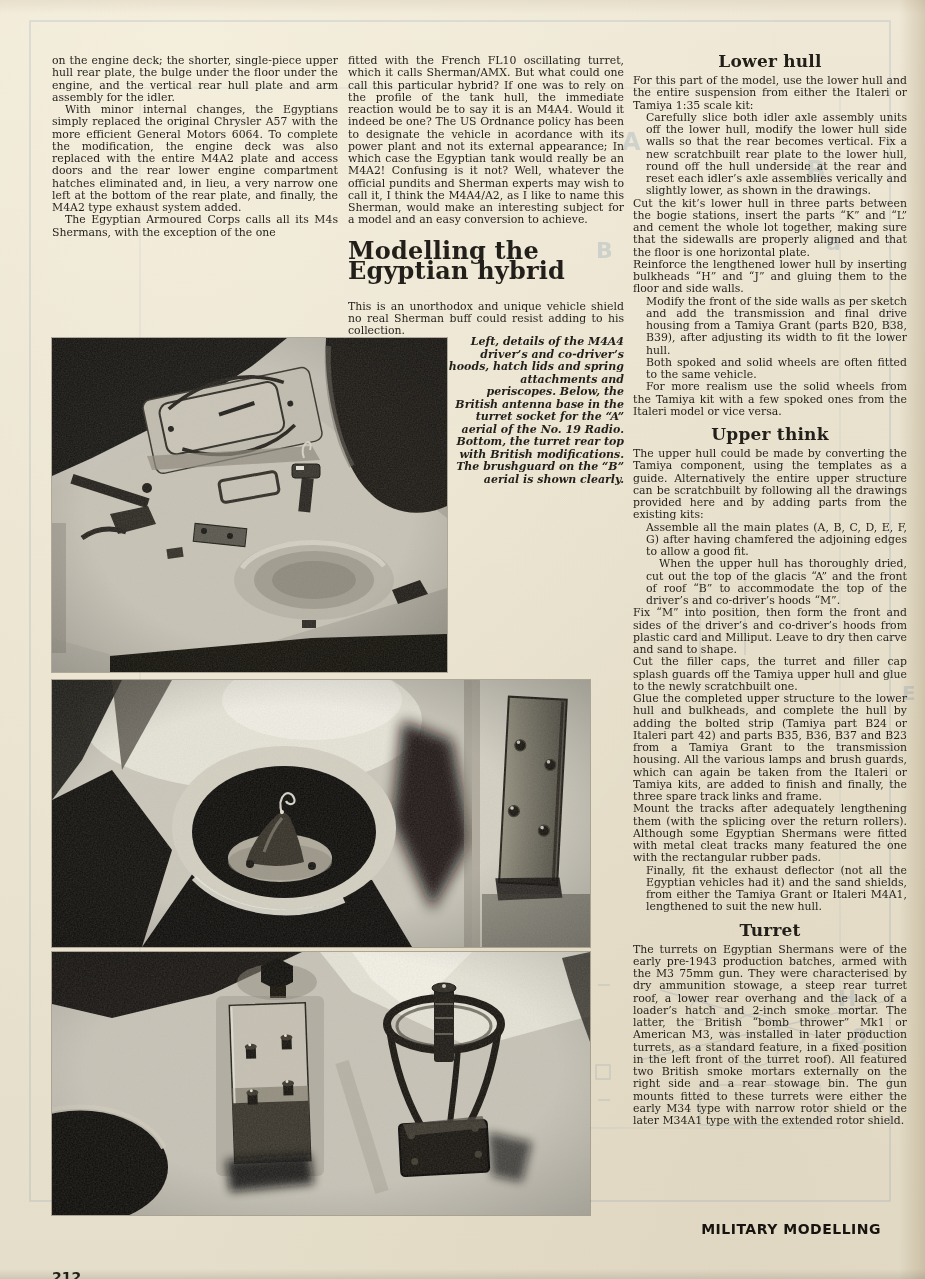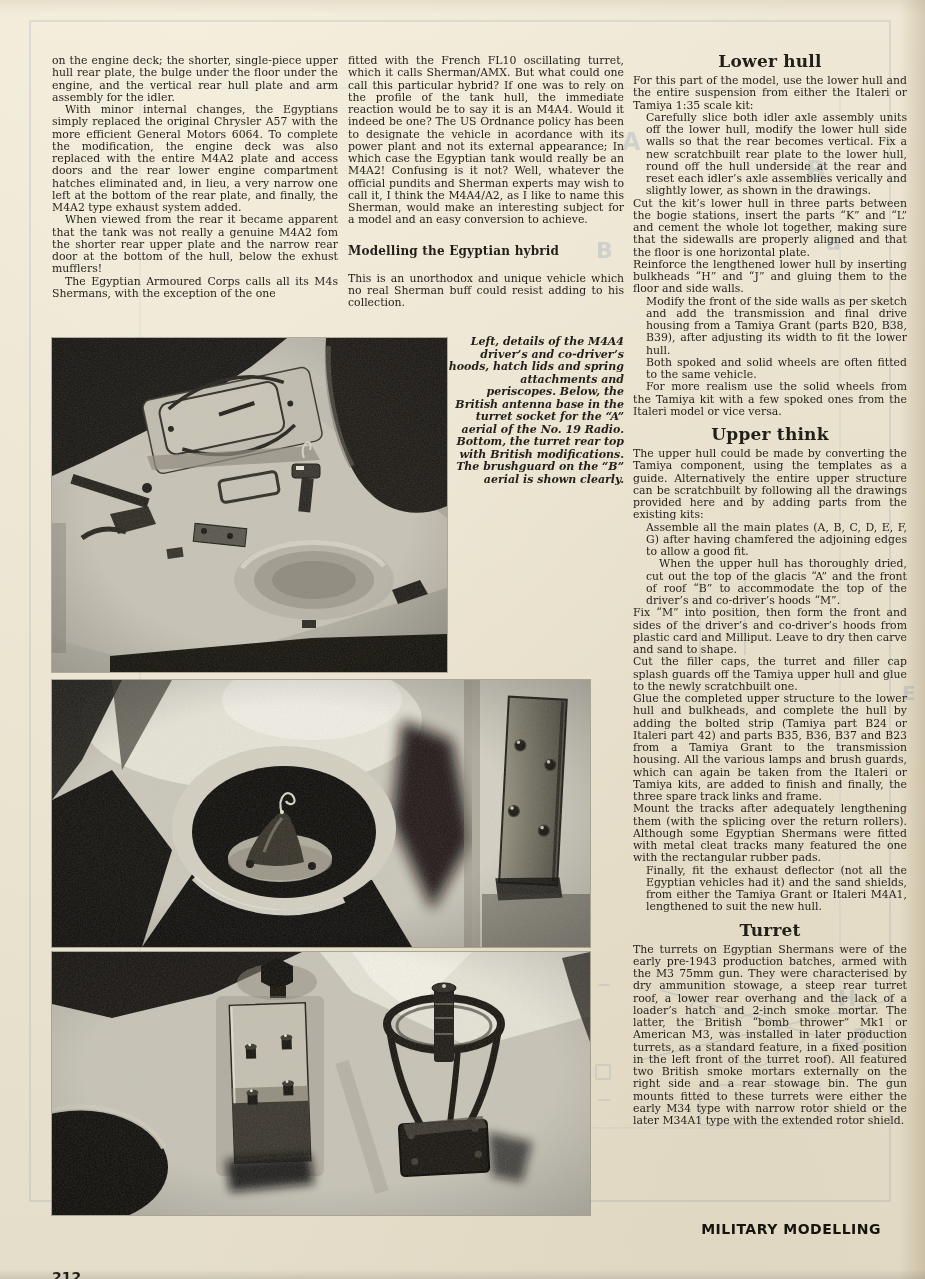--- a/index.html
+++ b/index.html
@@ -21,21 +21,21 @@
   .col{position:absolute; font-size:10.9px; line-height:12.25px; text-align:justify;}
   .col1{left:52px; top:55px; width:286px;}
   .col2{left:348px; top:55px; width:276px;}
   .col3{left:633px; top:40px; width:274px;}
   .col p{margin:0; padding:0;}
   .ind{text-indent:13px;}
   .step{margin-left:13px !important;}
   .sec-h{font-weight:bold; text-align:center; font-size:17px; line-height:19px;
     margin:7px 0 4px; letter-spacing:.2px;}
   .sec-h.first{margin-top:12px;}
-  .mod-h{font-weight:bold; font-size:12px; line-height:20px; margin:14px 0 12px;
+  .mod-h{font-weight:bold; font-size:24px; line-height:20px; margin:14px 0 20px;
     text-align:left; letter-spacing:.2px;}
   .caption{position:absolute; left:448px; top:336px; width:176px;
     font-weight:bold; font-style:italic; font-size:11px; line-height:12.5px;
     text-align:right;}
   .photo{position:absolute; box-shadow:0 0 0 1px rgba(60,55,45,.35);}
   .photo svg{display:block;}
   .ph1{left:52px; top:338px; width:395px; height:334px;}
   .ph2{left:52px; top:680px; width:538px; height:267px;}
   .ph3{left:52px; top:952px; width:538px; height:263px;}
   .footer-item{position:absolute; font-family:"DejaVu Sans", sans-serif;
@@ -70,28 +70,27 @@
       <text x="826" y="250" font-size="22">a</text>
       <text x="838" y="1006" font-size="22">H</text>
       <text x="852" y="1044" font-size="22">8</text>
       <text x="902" y="700" font-size="20">E</text>
     </g>
   </svg>
 
   <div class="col col1">
     <p>on the engine deck; the shorter, single-piece upper hull rear plate, the bulge under the floor under the engine, and the vertical rear hull plate and arm assembly for the idler.</p>
     <p class="ind">With minor internal changes, the Egyptians simply replaced the original Chrysler A57 with the more efficient General Motors 6064. To complete the modification, the engine deck was also replaced with the entire M4A2 plate and access doors and the rear lower engine compartment hatches eliminated and, in lieu, a very narrow one left at the bottom of the rear plate, and finally, the M4A2 type exhaust system added.</p>
-    <p class="ind">When viewed from the rear it became apparent that the tank was not really a genuine M4A2 fom the shorter rear upper plate and the narrow rear door at the bottom of the hull, below the exhust mufflers!</p>
     <p class="ind">The Egyptian Armoured Corps calls all its M4s Shermans, with the exception of the one</p>
   </div>
 
   <div class="col col2">
     <p>fitted with the French FL10 oscillating turret, which it calls Sherman/AMX. But what could one call this particular hybrid? If one was to rely on the profile of the tank hull, the immediate reaction would be to say it is an M4A4. Would it indeed be one? The US Ordnance policy has been to designate the vehicle in acordance with its power plant and not its external appearance; In which case the Egyptian tank would really be an M4A2! Confusing is it not? Well, whatever the official pundits and Sherman experts may wish to call it, I think the M4A4/A2, as I like to name this Sherman, would make an interesting subject for a model and an easy conversion to achieve.</p>
     <h2 class="mod-h">Modelling the Egyptian hybrid</h2>
-    <p>This is an unorthodox and unique vehicle which no real Sherman buff could resist adding to his collection.</p>
+    <p>This is an unorthodox and unique vehicle shield no real Sherman buff could resist adding to his collection.</p>
   </div>
 
   <div class="caption">Left, details of the M4A4 driver’s and co-driver’s hoods, hatch lids and spring attachments and periscopes. Below, the British antenna base in the turret socket for the “A” aerial of the No. 19 Radio. Bottom, the turret rear top with British modifications. The brushguard on the “B” aerial is shown clearly.</div>
 
   <div class="col col3">
     <h2 class="sec-h first">Lower hull</h2>
     <p>For this part of the model, use the lower hull and the entire suspension from either the Italeri or Tamiya 1:35 scale kit:</p>
     <p class="step">Carefully slice both idler axle assembly units off the lower hull, modify the lower hull side walls so that the rear becomes vertical. Fix a new scratchbuilt rear plate to the lower hull, round off the hull underside at the rear and reset each idler’s axle assemblies verically and slightly lower, as shown in the drawings.</p>
     <p>Cut the kit’s lower hull in three parts between the bogie stations, insert the parts “K” and “L” and cement the whole lot together, making sure that the sidewalls are properly aligned and that the floor is one horizontal plate.</p>
     <p>Reinforce the lengthened lower hull by inserting bulkheads “H” and “J” and gluing them to the floor and side walls.</p>

